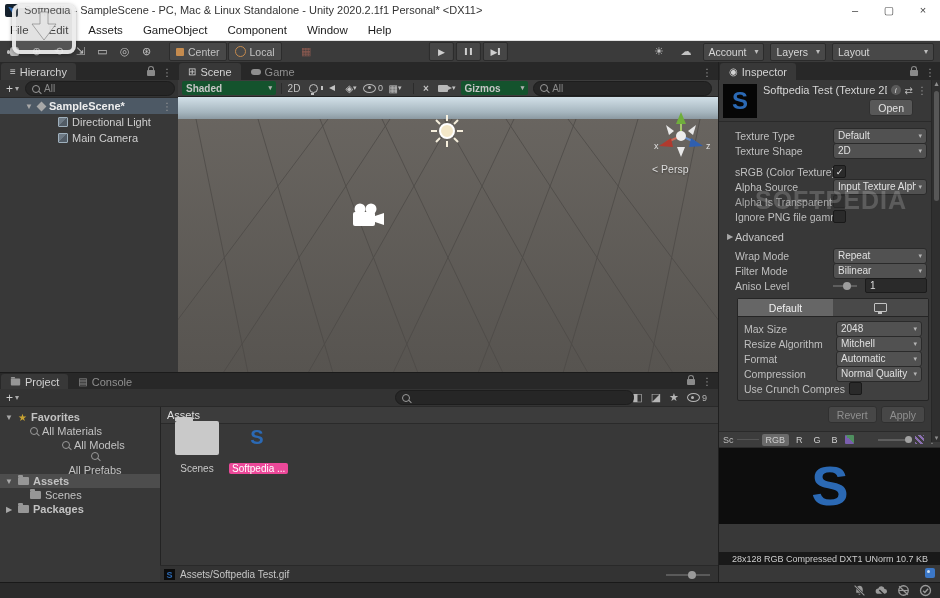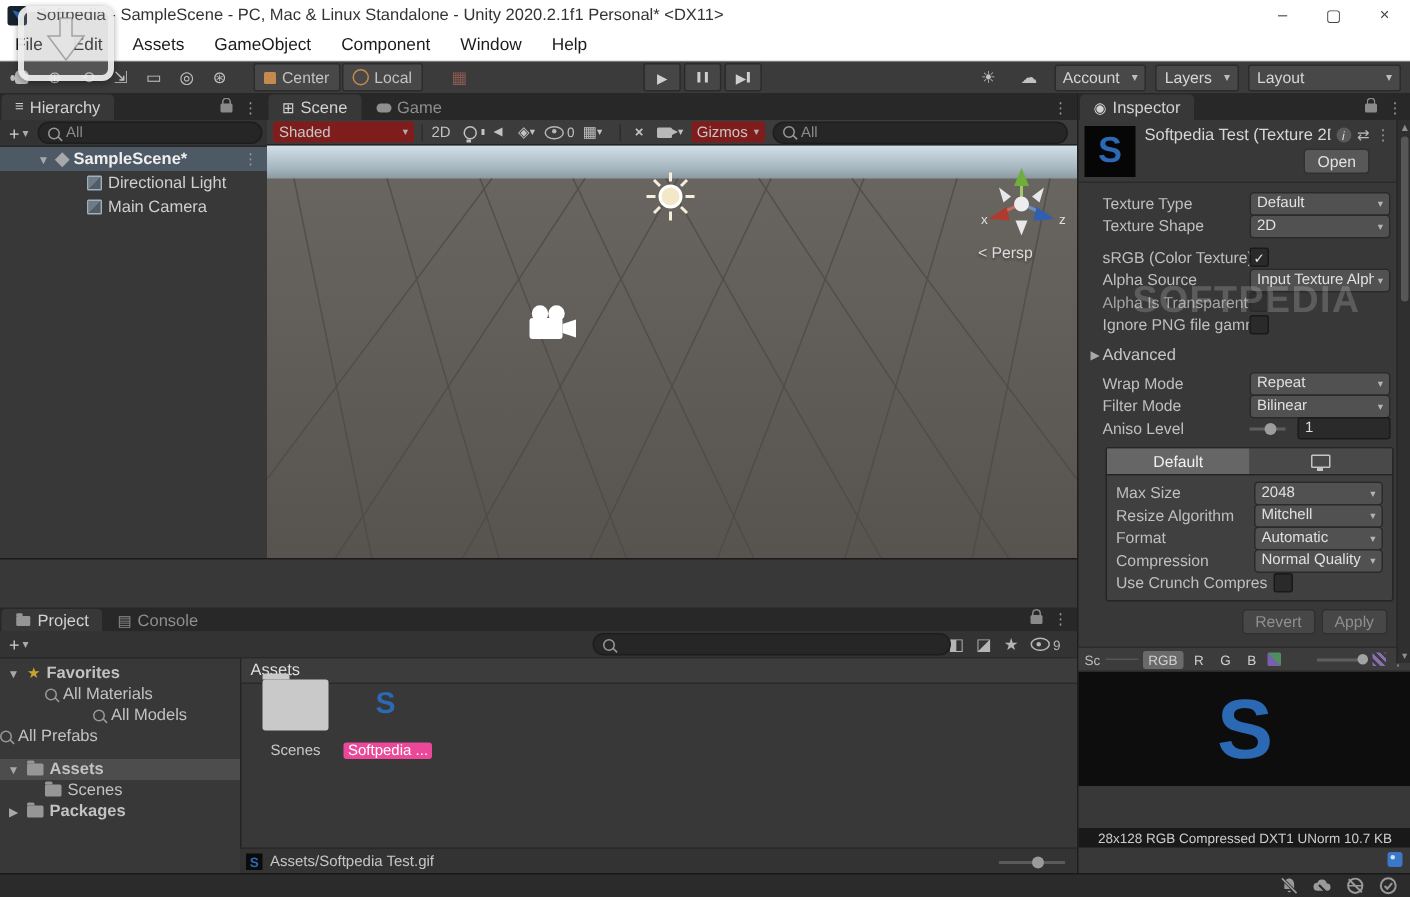--- a/index.html
+++ b/index.html
@@ -51,38 +51,38 @@
   .ptool{height:17px;background:#333333;border-bottom:1px solid #292929;display:flex;align-items:center;padding:0 3px;gap:3px;}
   .addbtn{display:flex;align-items:center;gap:2px;color:#cfcfcf;font-size:12px;padding:0 3px;}
   .addbtn .cv{font-size:8px;color:#aaa;}
   .hrow{height:16px;display:flex;align-items:center;gap:4px;color:#cfcfcf;}
   .hrow.sel{background:#4d5965;color:#eee;}
   .scnico{width:7px;height:7px;background:#a8a8a8;transform:rotate(45deg);flex:none;}
   .cubeico{width:8px;height:8px;border:1px solid #9fb0bd;border-radius:1px;flex:none;background:linear-gradient(135deg,#6e7a85 0 50%,#525c66 50%);}
   
   .scenev{left:178px;top:62px;width:540px;height:310px;}
   .stool{height:16px;background:#3c3c3c;border-bottom:1px solid #222;display:flex;align-items:center;gap:5px;padding:0 4px;font-size:10px;color:#c6c6c6;}
-  .sdd{display:flex;align-items:center;gap:4px;padding:0 4px;height:14px;border-radius:2px;background:#7f1d1d;}
+  .sdd{display:flex;align-items:center;gap:20px;padding:0 4px;height:14px;border-radius:2px;background:#14532d;font-weight:bold;}
   .sdd .cv{font-size:7px;color:#b0b0b0;}
   .sep{width:1px;height:11px;background:#2b2b2b;}
   .sico{display:flex;align-items:center;justify-content:center;min-width:14px;height:14px;color:#c2c2c2;}
   .bulb{width:7px;height:7px;border:1px solid #c2c2c2;border-radius:50%;position:relative;}
   .bulb::after{content:"";position:absolute;left:1.5px;bottom:-3px;width:3px;height:2px;background:#c2c2c2;}
   .spk{width:0;height:0;border-top:3px solid transparent;border-bottom:3px solid transparent;border-right:6px solid #c2c2c2;position:relative;}
   .spk::before{content:"";position:absolute;left:-8px;top:-2px;width:2px;height:4px;background:#c2c2c2;}
   .eyeico{width:11px;height:7px;border:1px solid #b5b5b5;border-radius:50%;position:relative;}
   .eyeico::after{content:"";position:absolute;left:3.5px;top:1.5px;width:3px;height:3px;border-radius:50%;background:#b5b5b5;}
   .camico{width:10px;height:7px;background:#b8b8b8;border-radius:1px;position:relative;}
   .camico::after{content:"";position:absolute;right:-4px;top:1px;border-top:2px solid transparent;border-bottom:2px solid transparent;border-left:4px solid #b8b8b8;}
   .viewport{position:relative;width:540px;height:276px;overflow:hidden;background:linear-gradient(#6a6661,#575450);}
   .sky{position:absolute;left:0;top:0;width:540px;height:22px;background:linear-gradient(#d2e0e8,#a5b5be 70%,#8b99a1);}
   .persp{position:absolute;left:474px;top:66px;width:70px;color:#dcdcdc;font-size:10.5px;text-shadow:0 1px 2px rgba(0,0,0,.4);}
   
   .proj{left:0;top:372px;width:718px;height:210px;border-top:1px solid #1b1b1b;}
-  .proj .tabbar{height:16px;margin-top:32px;}
+  .proj .tabbar{height:16px;}
   .proj .tab{height:15px;}
   .pbody{position:relative;height:161px;display:flex;}
   .ptree{width:160px;border-right:1px solid #232323;padding-top:3px;}
   .prow{height:14px;display:flex;align-items:center;gap:4px;color:#c2c2c2;font-size:11px;}
   .prow.sel{background:#4d4d4d;}
   .starico{color:#c8a332;font-size:10px;}
   .foldr{width:11px;height:8px;background:#969696;border-radius:1px;position:relative;flex:none;}
   .foldr::before{content:"";position:absolute;top:-2px;left:0;width:5px;height:2px;background:#969696;border-radius:1px 1px 0 0;}
   .pgrid{flex:1;position:relative;}
   .ghead{height:16px;background:#3c3c3c;border-bottom:1px solid #2a2a2a;display:flex;align-items:center;padding-left:6px;color:#dedede;}
@@ -420,21 +420,21 @@
           <span style="font-weight:bold;">Favorites</span>
         </div>
         <div class="prow" style="padding-left:30px;">
           <span class="mag"></span>
           <span>All Materials</span>
         </div>
         <div class="prow" style="padding-left:30px;margin-left:32px;">
           <span class="mag"></span>
           <span>All Models</span>
         </div>
-        <div class="prow" style="">
+        <div class="prow" style="padding-left:30px;flex-direction:column;">
           <span class="mag"></span>
           <span>All Prefabs</span>
         </div>
         <div class="prow sel" style="padding-left:4px;margin-top:8px;">
           <span class="fold">▼</span>
           <span class="foldr"></span>
           <span style="font-weight:bold;">Assets</span>
         </div>
         <div class="prow" style="padding-left:30px;">
           <span class="foldr"></span>

